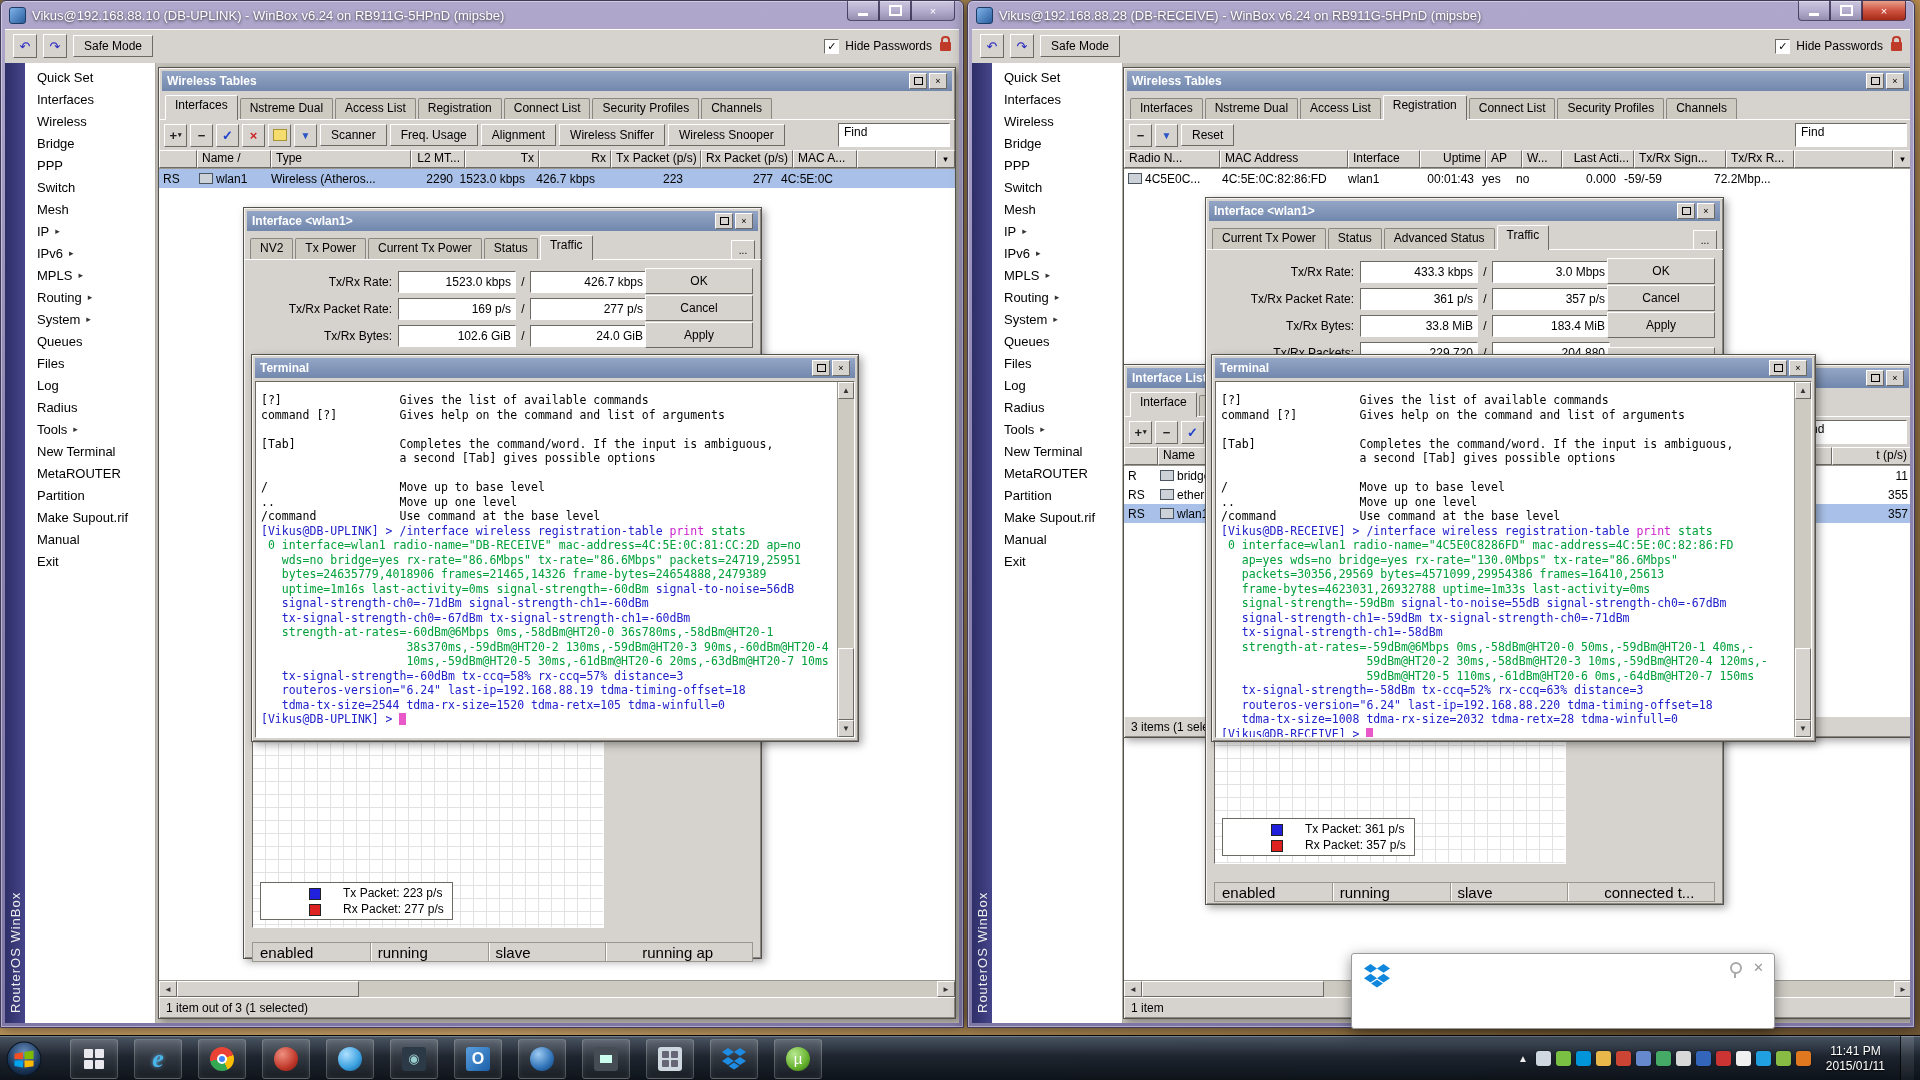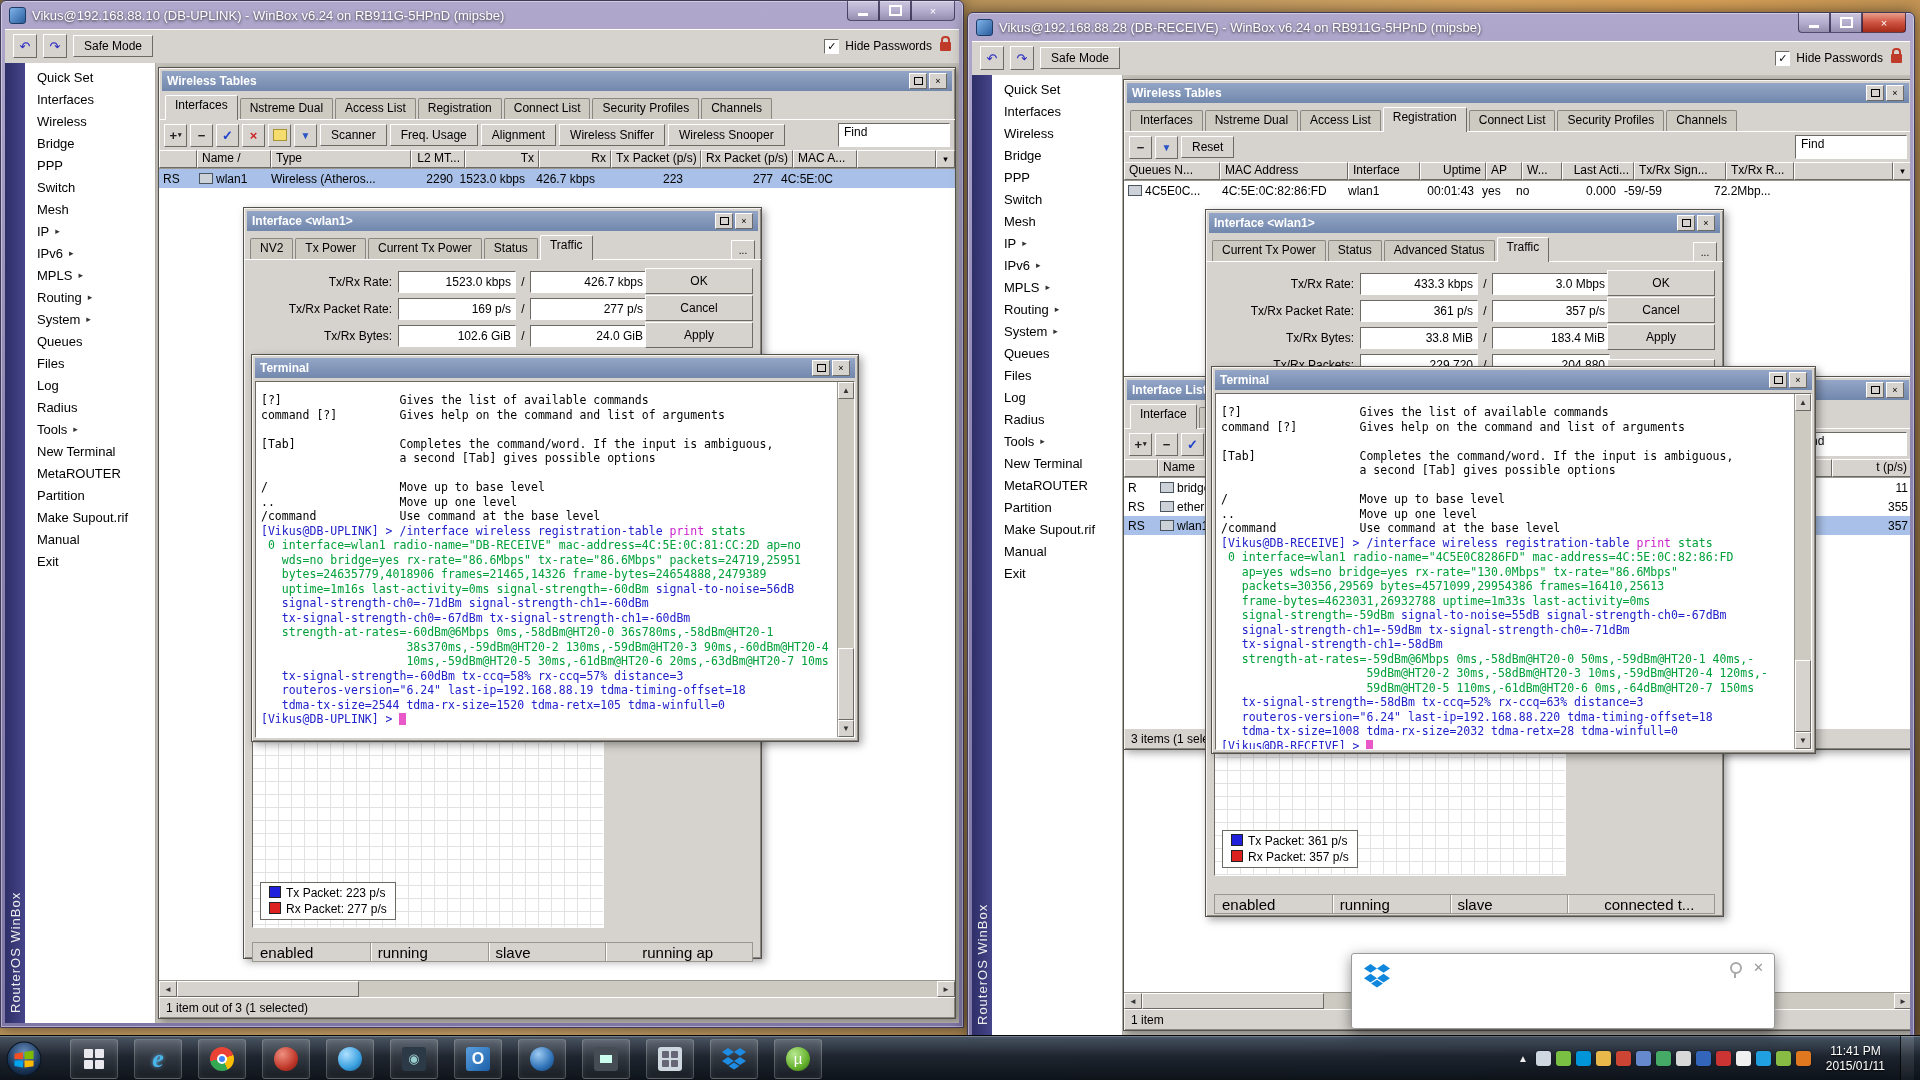--- a/index.html
+++ b/index.html
@@ -104,21 +104,21 @@
     display:flex;align-items:center;justify-content:center;}
   .graph{position:absolute;border:1px solid;border-color:#6d6a65 #fff #fff #6d6a65;background:#fff;
     background-image:repeating-linear-gradient(to right,transparent 0 12px,#e2e2e2 12px 13px),
       repeating-linear-gradient(to bottom,transparent 0 12px,#e2e2e2 12px 13px);overflow:hidden;}
   .bars{position:absolute;left:2px;right:2px;bottom:0;top:0;display:flex;align-items:flex-end;gap:2px;}
   .smp{display:flex;align-items:flex-end;}
   .bt{width:2px;background:#2020dd;}
   .br{width:2px;background:#dd2020;}
   .legend{position:absolute;left:7px;bottom:7px;background:#fff;border:1px solid #6d6a65;
     padding:3px 8px;font-size:12px;display:flex;flex-direction:column;gap:2px;z-index:3;}
-  .lrow{display:flex;align-items:flex-start;gap:5px;white-space:nowrap;}
+  .lrow{display:flex;align-items:flex-end;gap:22px;white-space:nowrap;margin-left:40px;}
   .lsw{width:10px;height:10px;border:1px solid #222;flex:0 0 auto;}
   .dflags{position:absolute;left:8px;right:8px;display:flex;height:18px;border:1px solid #9a978f;background:#d6d3ce;}
   .dflag{flex:1;font-size:15px;padding:1px 7px;border-right:1px solid #9a978f;box-shadow:1px 0 0 rgba(255,255,255,.9);
     white-space:nowrap;overflow:hidden;}
   .dflag:last-child{border-right:none;box-shadow:none;padding-left:36px;}
   
   .tbody{flex:1;display:flex;margin:0 3px 3px;border:1px solid;border-color:#6d6a65 #fff #fff #6d6a65;
     background:#fff;overflow:hidden;}
   .tlines{flex:1;padding:11px 5px;font-family:"DejaVu Sans Mono",monospace;font-size:11.5px;
     line-height:14.5px;white-space:pre;overflow:hidden;}
@@ -678,21 +678,21 @@
               <div class="sbtn">▼</div>
             </div>
           </div>
         </div>
 
       </div>
     </div>
   </div>
 </div>
 
-<div class="win" style="left:967px;top:12px;width:946px;height:1026px;">
+<div class="win" style="left:967px;top:0;width:946px;height:1026px;">
   <div class="tbar">
     <span class="wicon"></span>
     <span>Vikus@192.168.88.28 (DB-RECEIVE) - WinBox v6.24 on RB911G-5HPnD (mipsbe)</span>
   </div>
   <div class="wbtns">
     <div class="wb min">
         <span class="g-min"></span>
       </div>
     <div class="wb max">
         <span class="g-max"></span>
@@ -812,21 +812,21 @@
               <div class="tab">Channels</div>
             </div>
           <div class="ctools">
               <div class="tico tico-remove">−</div>
               <div class="tico tico-filter">▼</div>
               <button class="btn">Reset</button>
               <div class="flex1"></div>
               <div class="findbox">Find</div>
             </div>
           <div class="thead">
-              <div class="hcell" style="width: 86px;">Queues N...</div>
+              <div class="hcell" style="width: 86px;">Radio N...</div>
               <div class="hcell" style="width: 118px;">MAC Address</div>
               <div class="hcell" style="width: 62px;">Interface</div>
               <div class="hcell ar" style="width: 56px;">Uptime</div>
               <div class="hcell" style="width: 26px;">AP</div>
               <div class="hcell" style="width: 30px;">W...</div>
               <div class="hcell ar" style="width: 62px;">Last Acti...</div>
               <div class="hcell" style="width: 82px;">Tx/Rx Sign...</div>
               <div class="hcell" style="width: 58px;">Tx/Rx R...</div>
               <div class="hfill"></div>
               <div class="hdrop">▾</div>

